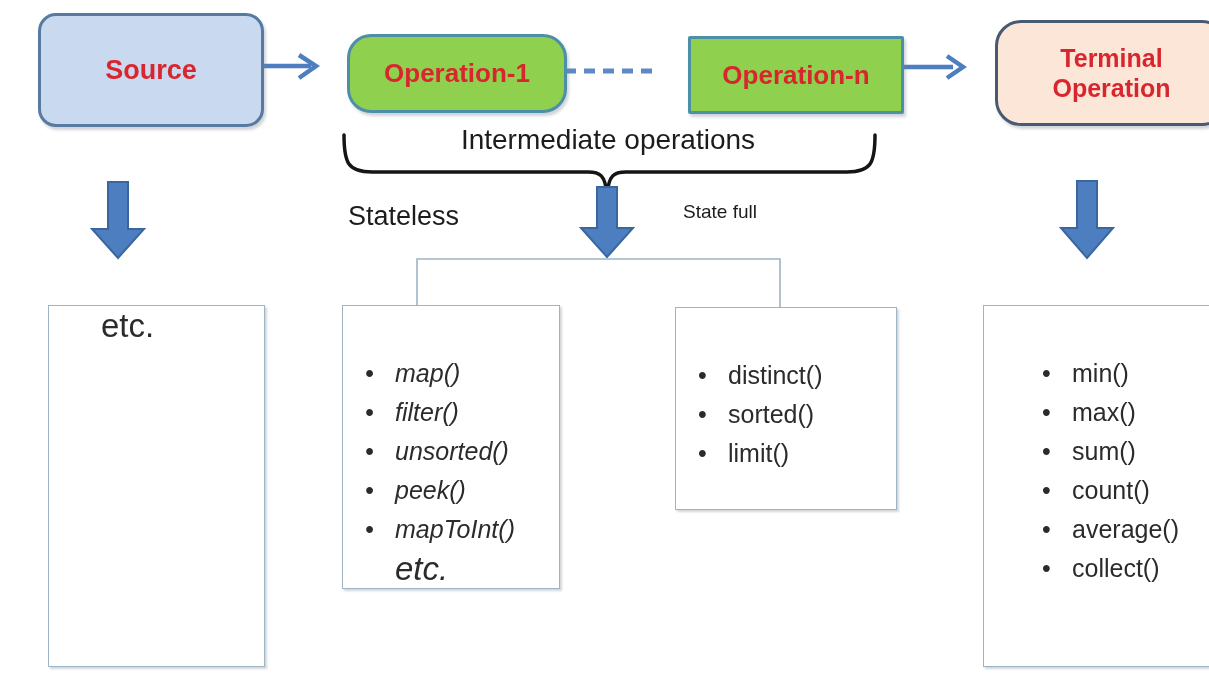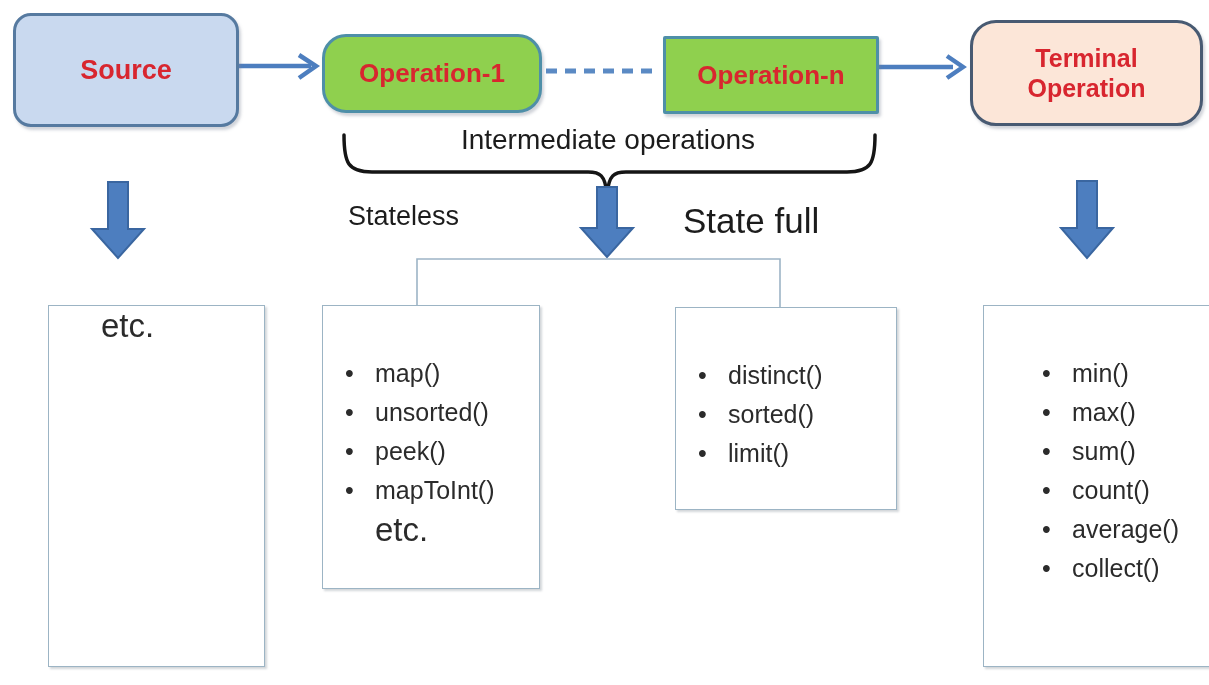--- a/index.html
+++ b/index.html
@@ -15,21 +15,21 @@
   
   .c-arrow   { stroke: var(--arrow-blue); stroke-width: 4.5; fill: none; }
   .c-dash    { stroke: var(--dash-blue); stroke-width: 5; fill: none; stroke-dasharray: 11 8; }
   .c-block   { fill: var(--arrow-blue); stroke: var(--arrow-blue-dark); stroke-width: 2; }
   .c-brace   { stroke: var(--brace-black); stroke-width: 3.5; fill: none; stroke-linecap: round; }
   .c-tree    { stroke: var(--tree-line); stroke-width: 1.6; fill: none; }
 
   
   .node {
     position: absolute; display: flex; align-items: center; justify-content: center;
-    text-align: center; font-weight: 700; color: var(--title-red);
+    text-align: center; font-weight: 700; color: var(--title-red); margin-left: 25px;
   }
   #source-box {
     left: 13px; top: 13px; width: 220px; height: 108px;
     background: var(--source-fill); border: 3px solid var(--source-border);
     border-radius: 18px; font-size: 27px; box-shadow: 2px 3px 3px rgba(120,130,145,.35);
   }
   #op1-box {
     left: 322px; top: 34px; width: 214px; height: 73px;
     background: var(--op-fill); border: 3px solid var(--op-border);
     border-radius: 24px; font-size: 26px; box-shadow: 2px 3px 3px rgba(120,130,145,.35);
@@ -44,39 +44,39 @@
     background: var(--terminal-fill); border: 3px solid var(--terminal-border);
     border-radius: 26px; font-size: 25px; line-height: 1.2;
     box-shadow: 2px 3px 3px rgba(120,130,145,.35);
   }
   #terminal-box .node-label { white-space: pre-line; }
 
   
   .free-label { position: absolute; color: #1c1c1c; }
   #lbl-intermediate { left: 443px; top: 124px; width: 330px; text-align: center; font-size: 28px; }
   #lbl-stateless    { left: 348px; top: 201px; font-size: 27px; }
-  #lbl-statefull    { left: 683px; top: 201px; font-size: 35px; }
+  #lbl-statefull    { left: 683px; top: 201px; font-size: 19px; }
 
   
   .listbox {
     position: absolute; background: #ffffff;
     border: 1.5px solid var(--list-border);
     box-shadow: 2px 2px 2px rgba(130,140,150,.35);
     color: var(--text-dark);
   }
   .listbox ul { list-style: none; margin: 0; padding: 48px 4px 0 14px; }
   .listbox li {
     position: relative; padding-left: 38px;
     font-size: 25px; line-height: 39px; white-space: pre-line;
   }
   .listbox li::before { content: "\2022"; position: absolute; left: 8px; top: 0; }
   .list-suffix { margin: 0; padding-left: 52px; font-size: 33px; line-height: 39px; }
 
   #source-list   { left: 48px;  top: 305px; width: 215px; height: 360px; }
-  #stateless-list{ left: 322px; top: 305px; width: 216px; height: 282px; }
+  #stateless-list{ left: 342px; top: 305px; width: 216px; height: 282px; font-style: italic; }
   #stateful-list { left: 675px; top: 307px; width: 220px; height: 201px; }
   #terminal-list { left: 983px; top: 305px; width: 215px; height: 360px; padding-left: 36px; }
 </style>
 </head>
 <body>
 
 <div id="canvas">
 
   <svg class="connector-layer" viewBox="0 0 1209 685" aria-hidden="true">
 
@@ -119,20 +119,21 @@
   <div class="free-label" id="lbl-stateless">Stateless</div>
   <div class="free-label" id="lbl-statefull">State full</div>
 
   <div class="listbox" id="source-list">
     <div class="list-suffix">etc.</div>
   </div>
 
   <div class="listbox" id="stateless-list">
     <ul>
         <li>map()</li>
+        <li>filter()</li>
         <li>unsorted()</li>
         <li>peek()</li>
         <li>mapToInt()</li>
       </ul>
     <div class="list-suffix">etc.</div>
   </div>
 
   <div class="listbox" id="stateful-list">
     <ul>
         <li>distinct()</li>

